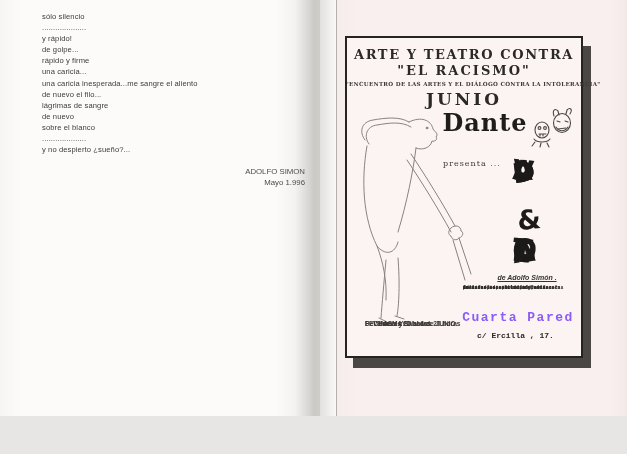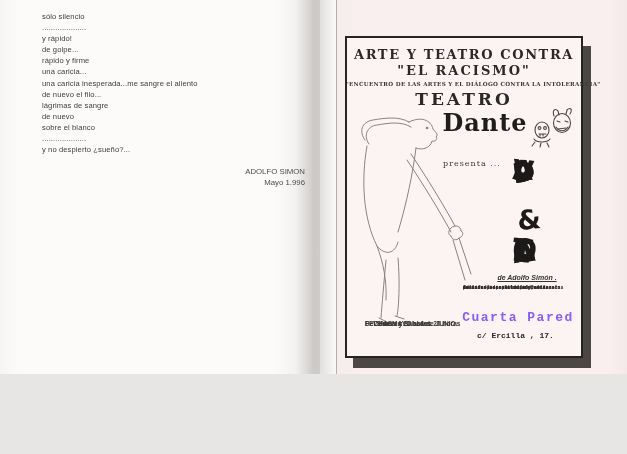--- a/index.html
+++ b/index.html
@@ -1,17 +1,17 @@
 <!DOCTYPE html>
 <html><head>
 <meta charset="utf-8">
 <style>
   html,body{margin:0;padding:0;}
   body{font-family:"Liberation Sans",sans-serif;background:#e8e6e4;}
-  #canvas{position:relative;width:627px;height:374px;overflow:hidden;background:#fbfaf9;}
+  #canvas{position:relative;width:627px;height:416px;overflow:hidden;background:#fbfaf9;}
 
   
   .left-page{position:absolute;left:0;top:0;width:320px;height:454px;
     background:linear-gradient(to right,#f6f5f3 0%,#fcfbfa 6%,#fcfbfa 86%,#efedec 96%,#e2e0de 100%);}
   .spine-shadow{position:absolute;left:295px;top:0;width:42px;height:454px;
     background:linear-gradient(to right,rgba(120,115,112,0) 0%,rgba(130,125,120,0.28) 45%,rgba(150,145,140,0.18) 70%,rgba(150,145,140,0) 100%);}
   .page-edge-line{position:absolute;left:336px;top:0;width:1px;height:454px;background:rgba(90,85,82,0.45);}
   .right-page{position:absolute;left:337px;top:0;width:290px;height:454px;
     background:linear-gradient(to right,#f5ecec 0%,#f9efef 8%,#f9efef 94%,#f3e9e9 100%);}
 
@@ -107,21 +107,21 @@
   <div class="spine-shadow"></div>
   <div class="page-edge-line"></div>
 
   <div class="right-page"></div>
 
   <div class="poster">
 
     <div class="serif poster-title1">ARTE Y TEATRO CONTRA</div>
     <div class="serif poster-title2">"EL  RACISMO"</div>
     <div class="serif poster-subtitle">'ENCUENTRO DE LAS ARTES Y EL DIÁLOGO CONTRA LA  INTOLERANCIA"</div>
-    <div class="serif poster-section">TEATRO</div>
+    <div class="serif poster-section">JUNIO</div>
     <div class="serif company">Dante</div>
     <div class="serif presents">presenta ...</div>
 
     <svg class="devil-doodle" viewBox="0 0 50 44">
       <g fill="none" stroke="#4a4745" stroke-width="1.1" stroke-linecap="round">
 
         <path d="M29,10 C27,4 30,2 33,5 L34,9"></path>
         <path d="M45,8 C48,3 45,1 42,4 L41,8"></path>
         <ellipse cx="37" cy="17" rx="8.5" ry="9.5"></ellipse>
         <path d="M32,15 l3,1 M40,15 l3,1"></path>

